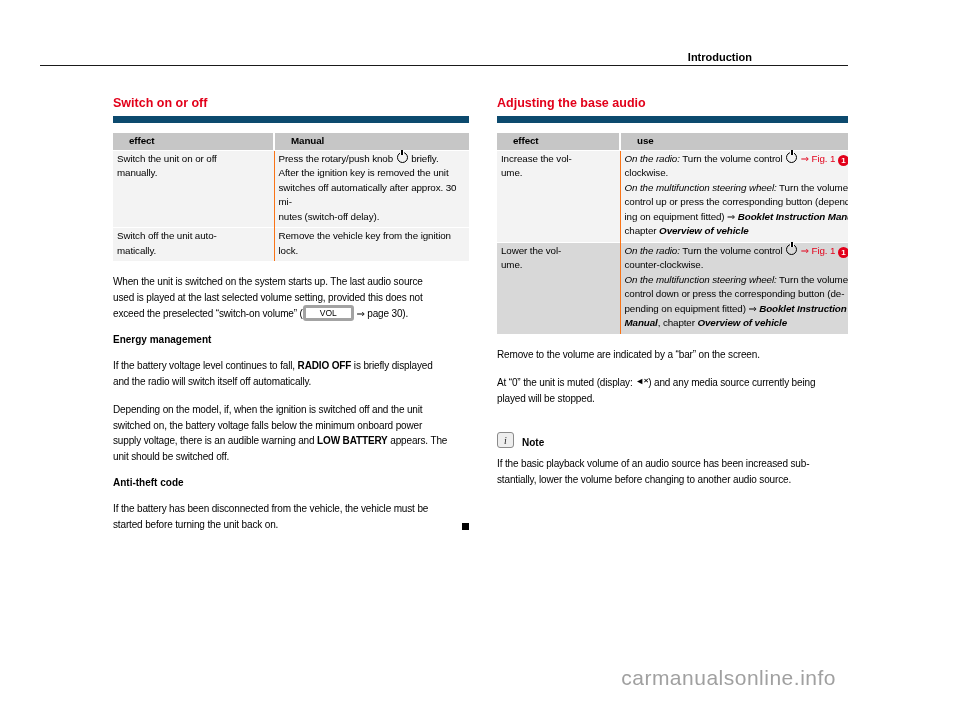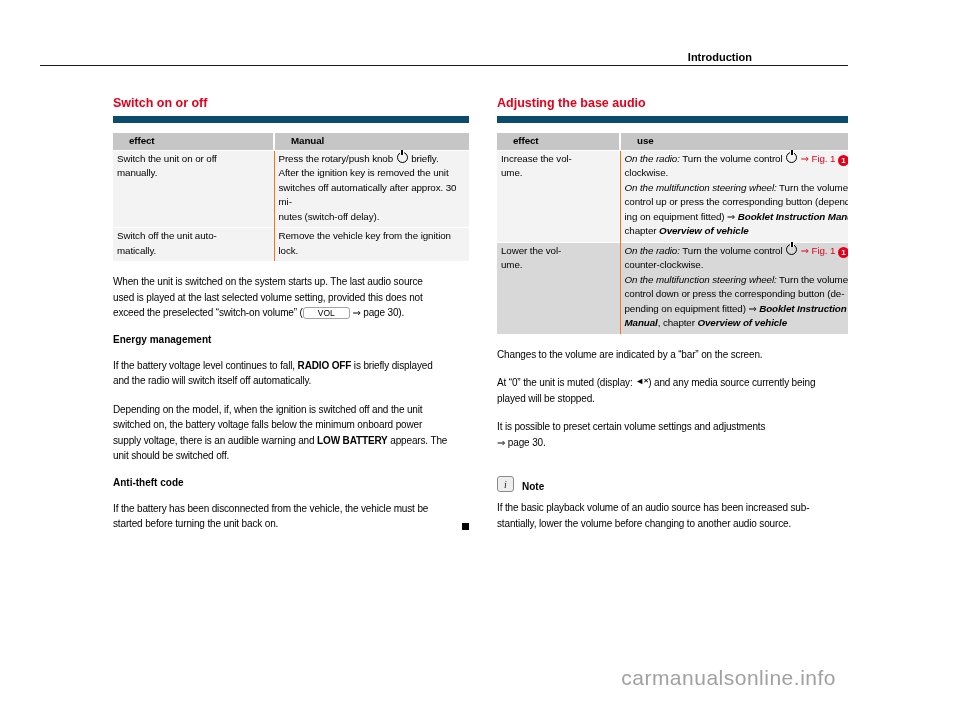--- a/index.html
+++ b/index.html
@@ -27,21 +27,21 @@
   .para{position:relative;margin:13px 0 0;font-size:10px;line-height:15.5px;letter-spacing:-0.15px;
         white-space:pre-wrap;}
   .subhead{margin:13px 0 0;font-size:10px;font-weight:bold;}
   .seg-b{font-weight:bold;}
   .seg-i{font-style:italic;}
   .seg-bi{font-weight:bold;font-style:italic;}
   .seg-red{color:#e2001a;}
   .seg-circ{display:inline-block;min-width:11px;height:11px;border-radius:50%;background:#e2001a;
             color:#fff;font-size:8px;font-weight:bold;text-align:center;line-height:11px;
             vertical-align:-1px;letter-spacing:0;}
-  .seg-btn{display:inline-block;border:1px solid #a3a3a3;border-radius:3px;font-size:8.5px;
+  .seg-btn{display:inline-block;border:3px solid #a3a3a3;border-radius:3px;font-size:8.5px;
            line-height:10px;padding:0 14px;vertical-align:0.5px;letter-spacing:0;}
   .seg-sq{position:absolute;right:0;bottom:2px;width:7px;height:7px;background:#000;}
   .icon{display:inline-block;}
   .icon-power{width:9px;height:9px;border:1.3px solid #000;border-radius:50%;position:relative;
               vertical-align:-1px;margin:0 1px;}
   .icon-power::before{content:"";position:absolute;left:50%;top:-3px;width:2px;height:5px;
                       background:#000;transform:translateX(-50%);border-left:1px solid #fff;
                       border-right:1px solid #fff;}
   .icon-mute{position:relative;width:13px;height:10px;}
   .icon-mute::before{content:"◄";font-size:9px;line-height:10px;position:absolute;left:0;top:0;}
@@ -134,25 +134,23 @@
           <td class="pre"><span class="seg-i">On the radio:</span> Turn the volume control <span class="icon icon-power"></span> <span class="seg-red">⇒ Fig. 1</span> <span class="seg-circ">1</span>
 counter-clockwise.
 <span class="seg-i">On the multifunction steering wheel:</span> Turn the volume
 control down or press the corresponding button (de-
 pending on equipment fitted) ⇒ <span class="seg-bi">Booklet Instruction</span>
 <span class="seg-bi">Manual</span>, chapter <span class="seg-bi">Overview of vehicle</span></td>
         </tr>
       </tbody>
     </table>
 
-    <p class="para">Changes to the volume are indicated by a “bar” on the screen.</p>
+    <p class="para">Remove to the volume are indicated by a “bar” on the screen.</p>
     <p class="para">At “0” the unit is muted (display: <span class="icon icon-mute"></span>) and any media source currently being
 played will be stopped.</p>
-    <p class="para">It is possible to preset certain volume settings and adjustments
-⇒ page 30.</p>
 
     <div class="note">
       <span class="note-icon">i</span>
       <span class="note-label">Note</span>
     </div>
     <p class="para note-para">If the basic playback volume of an audio source has been increased sub-
 stantially, lower the volume before changing to another audio source.<span class="seg-sq"></span></p>
   </div>
 
   <div class="watermark">carmanualsonline.info</div>

